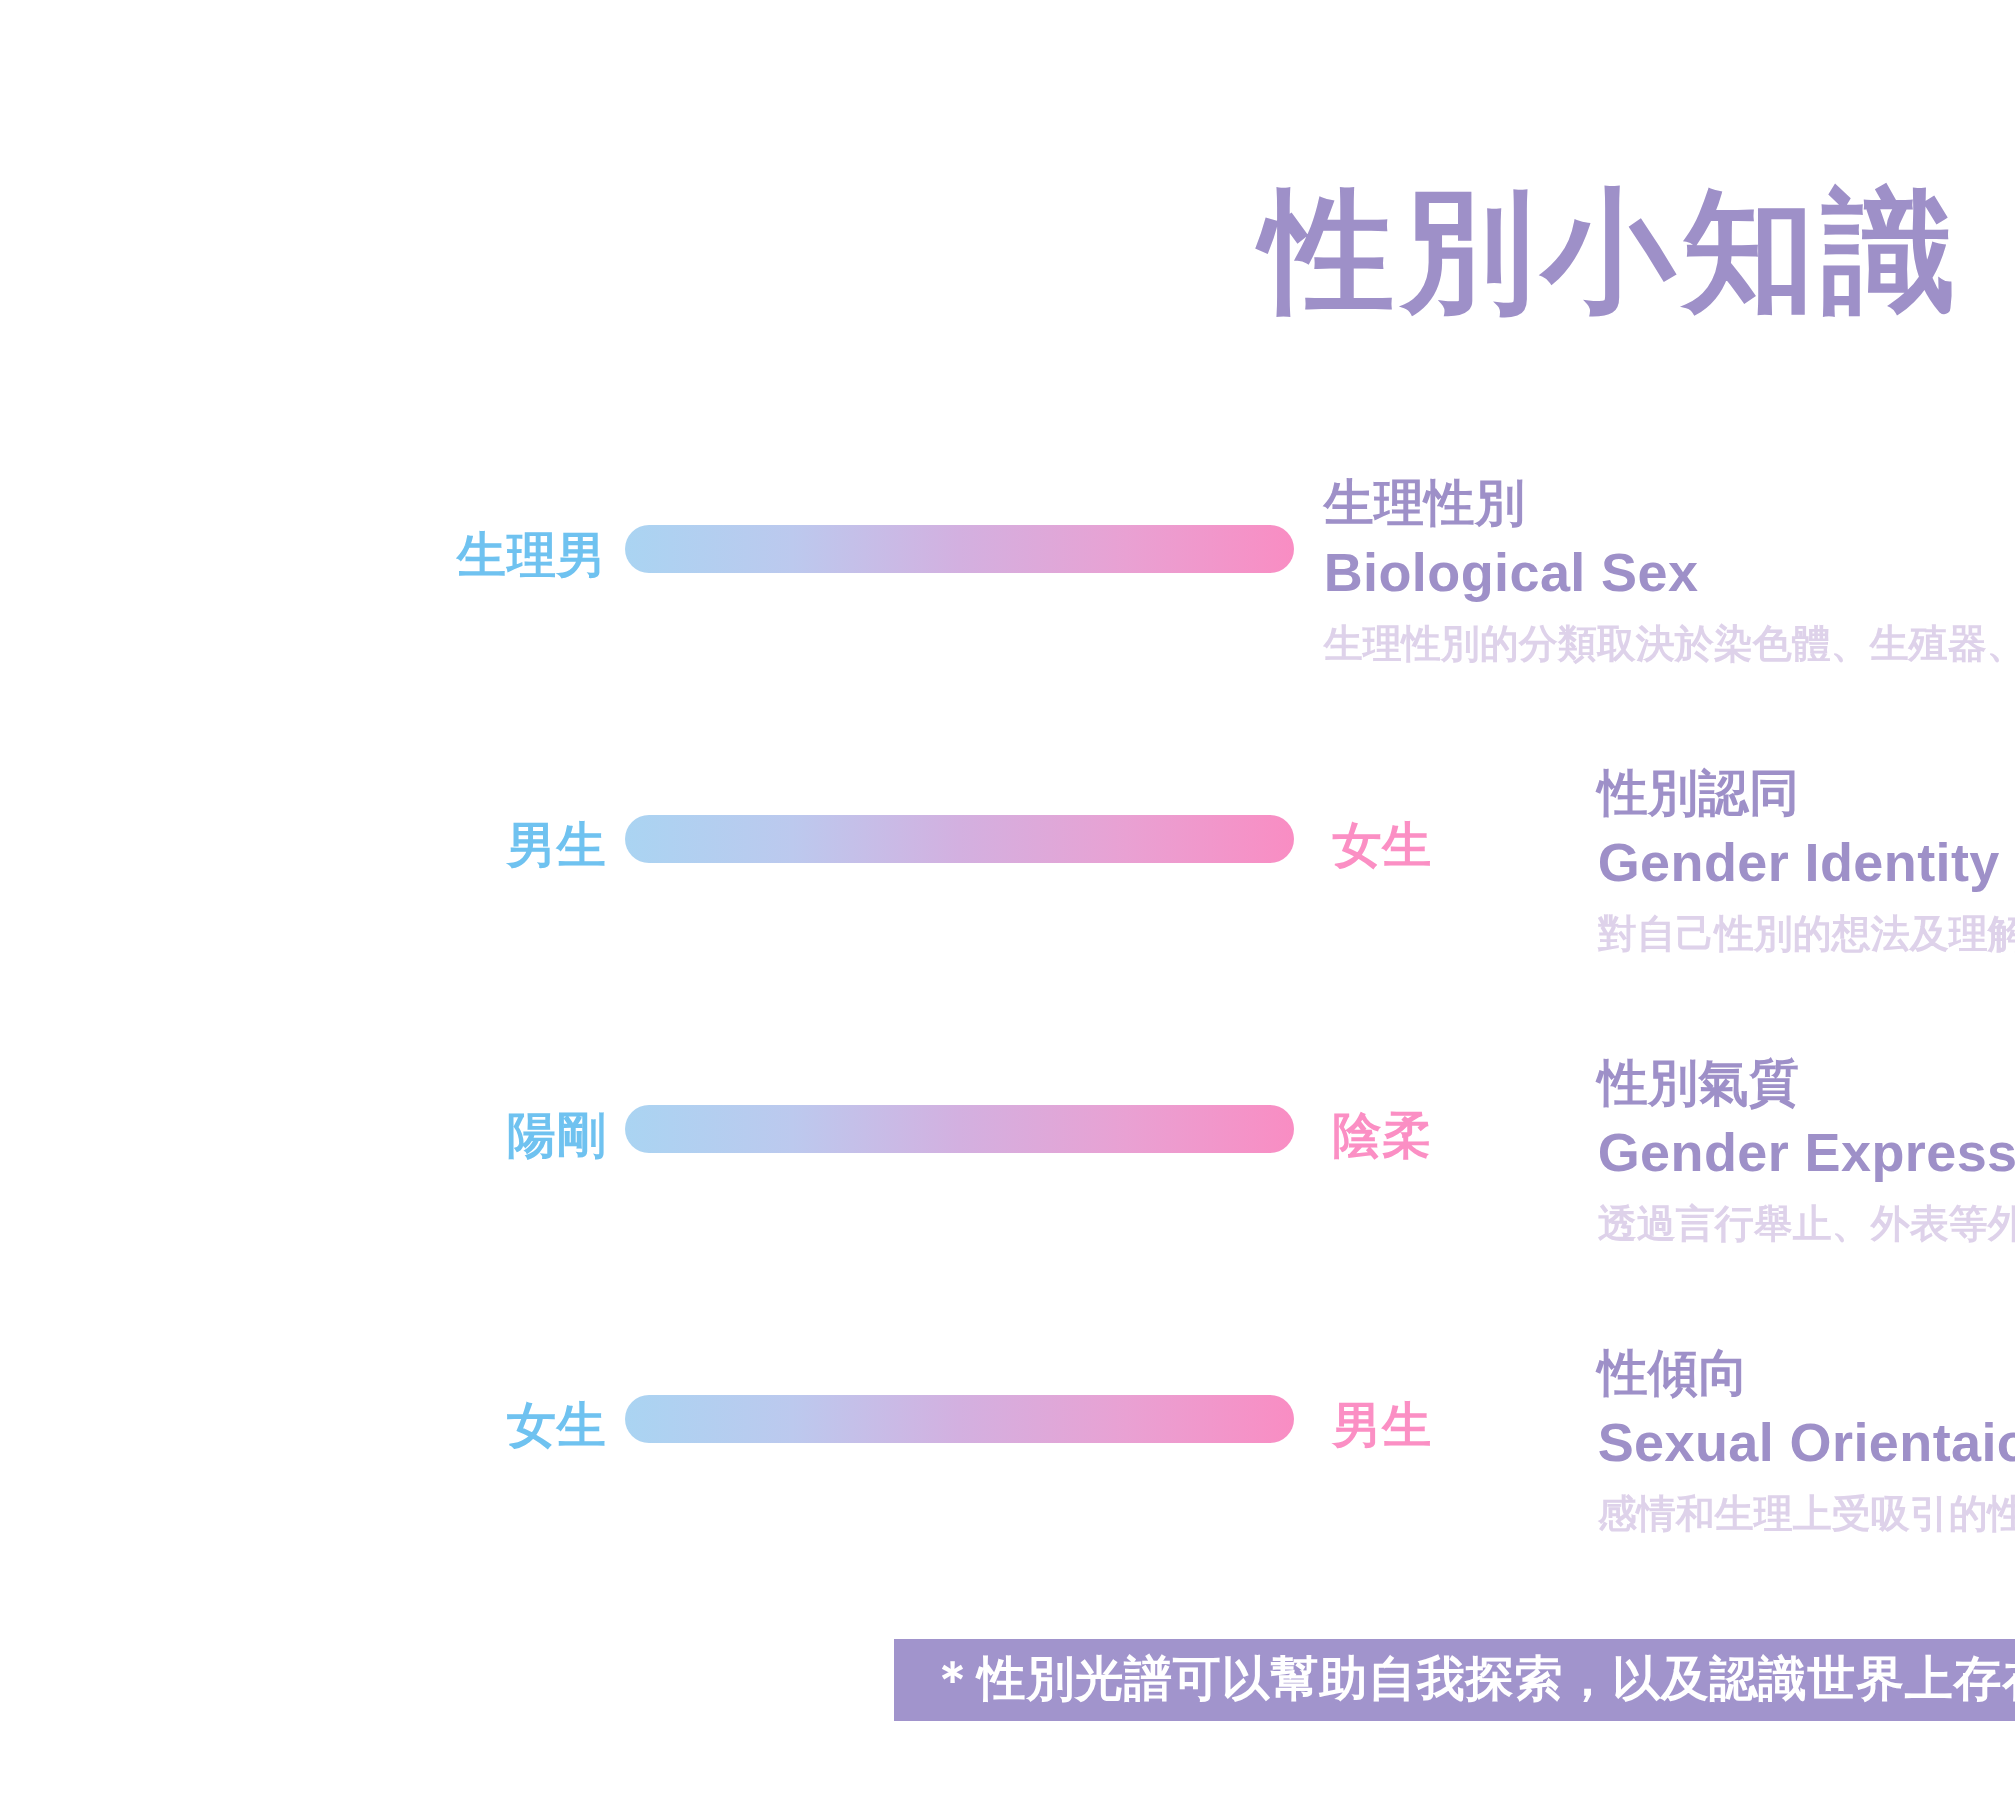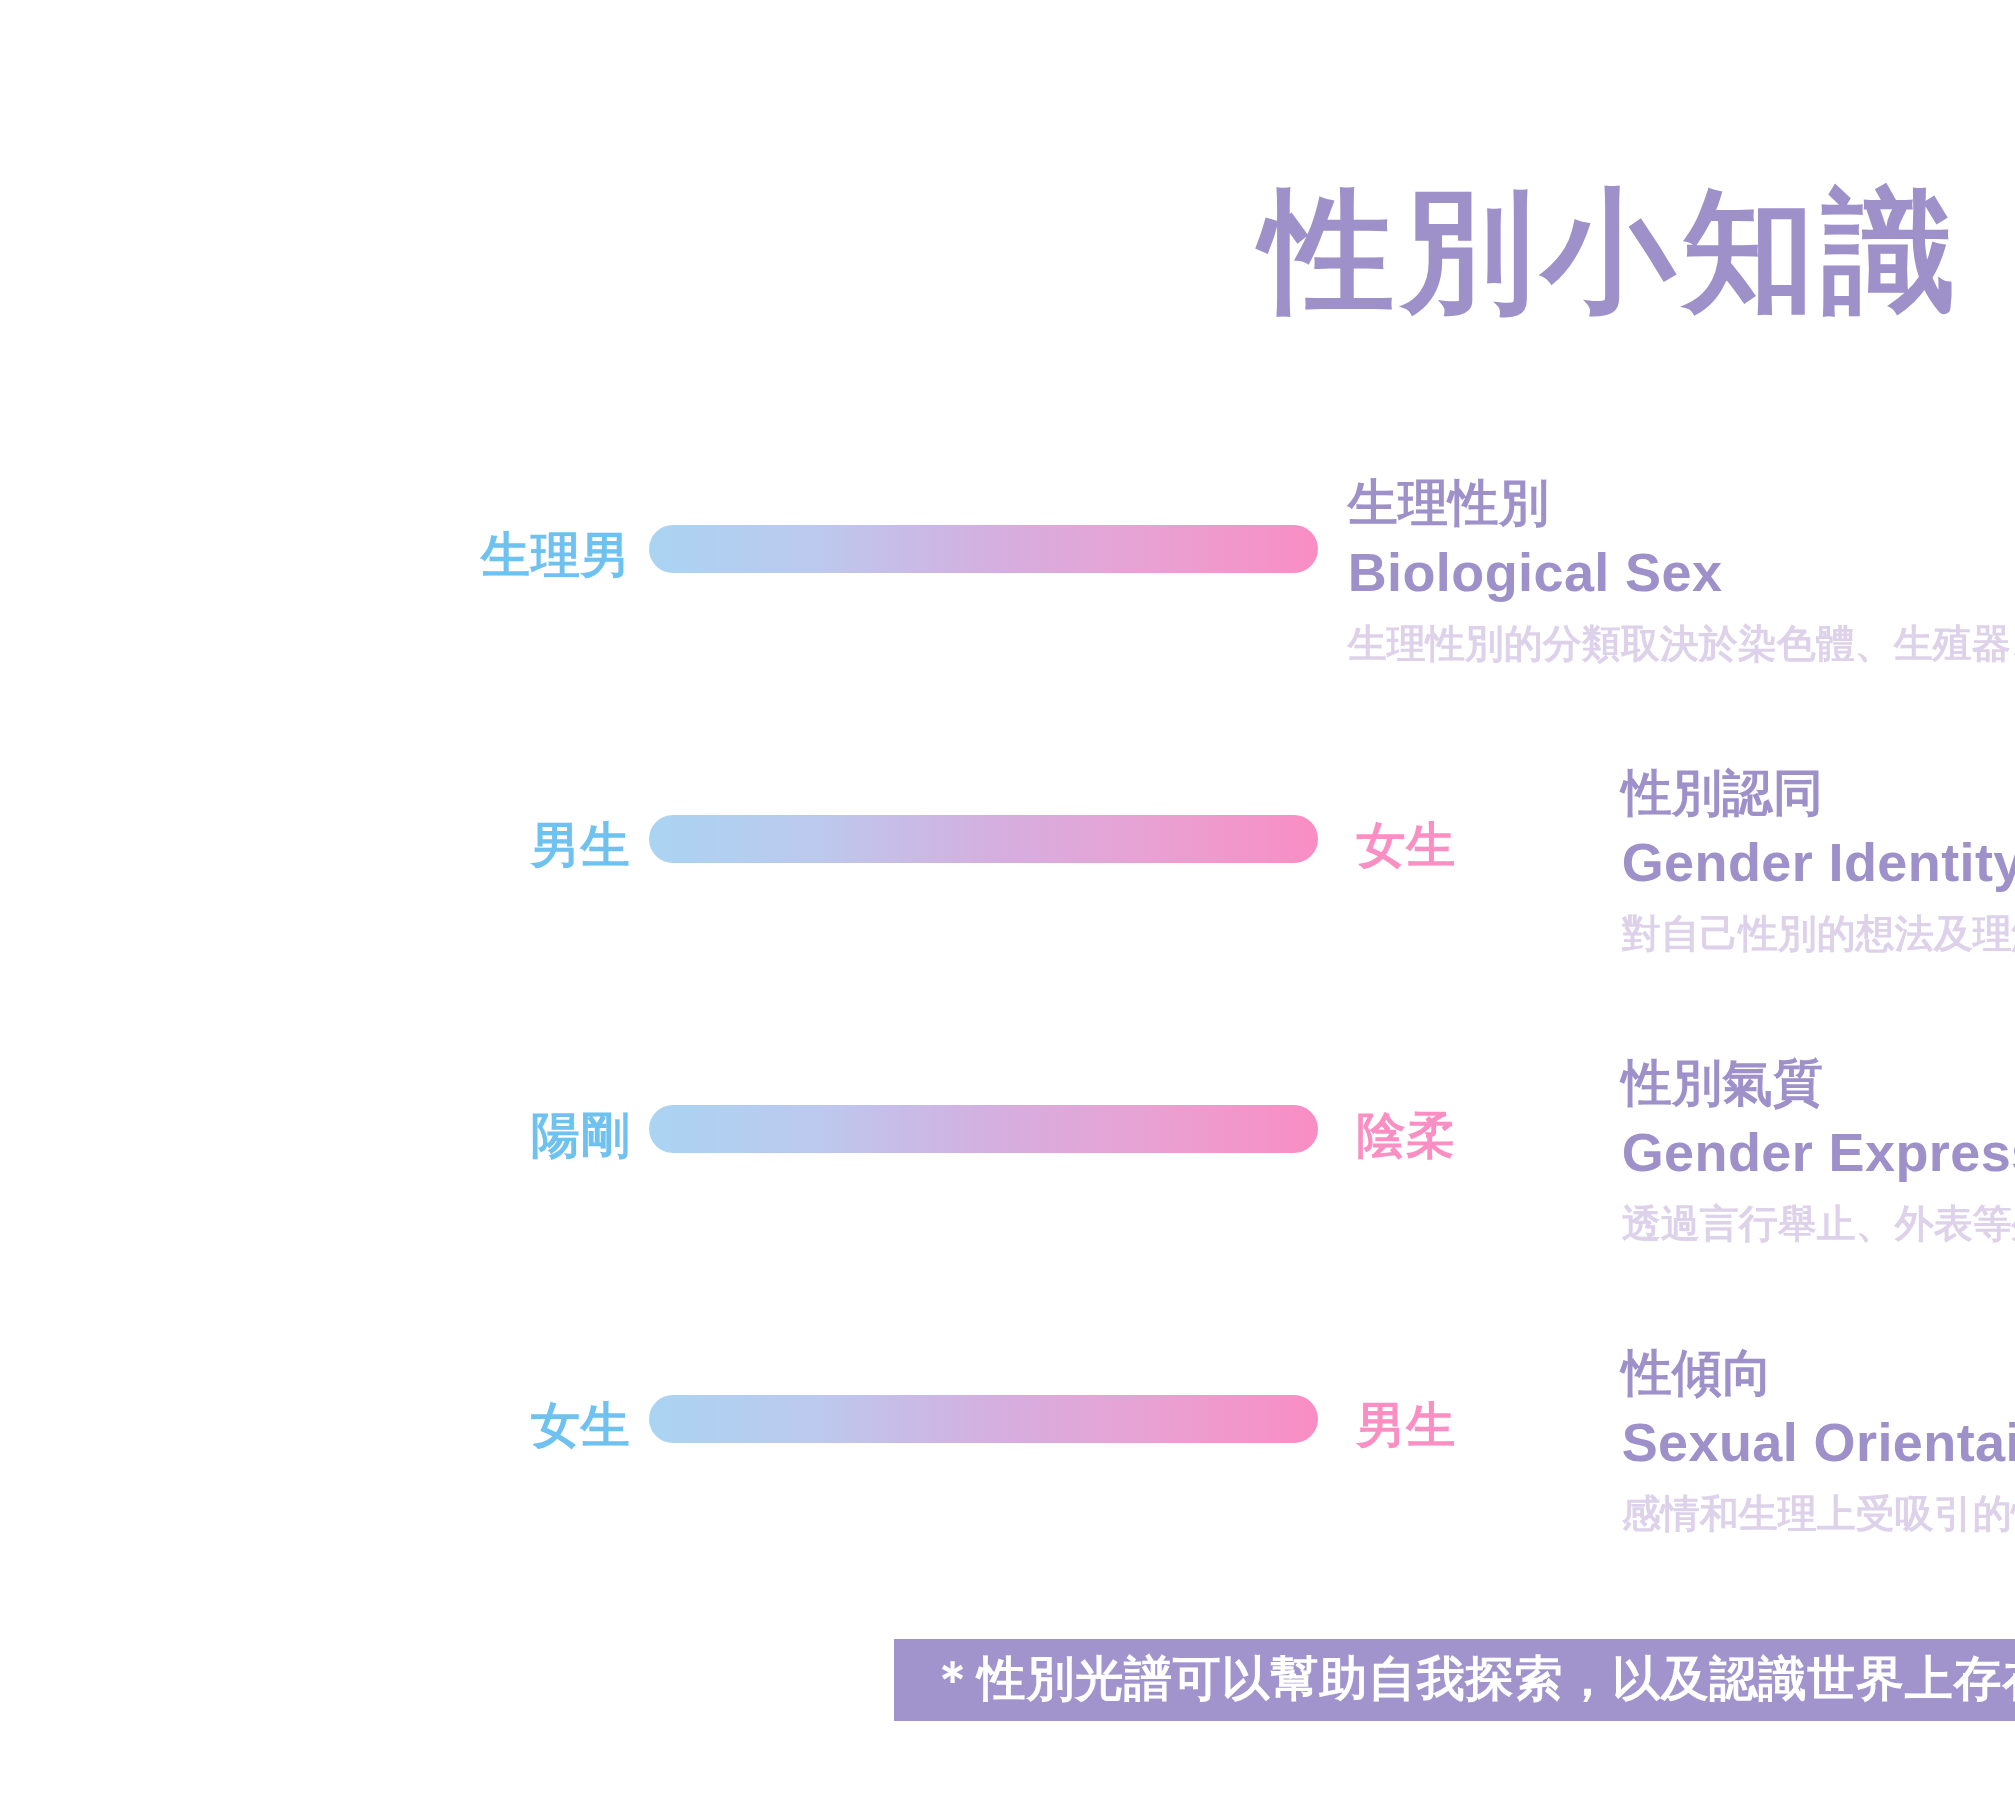--- a/index.html
+++ b/index.html
@@ -74,21 +74,21 @@
     width: 274px;
     text-align: left;
     font-size: 49px;
     font-weight: 700;
     padding-left: 18.5px;
     box-sizing: border-box;
     padding-top: 60px;
     letter-spacing: 0.8px;
     white-space: nowrap;
   }
-  .blue { color: #6fc2f0; margin-left: 24px; }
+  .blue { color: #6fc2f0; }
   .pink { color: #fb8fc4; }
 
   
   .desc {
     flex: 1;
     padding-left: 9.7px;
     padding-top: 7.3px;
   }
   .desc-zh {
     font-size: 50px;

